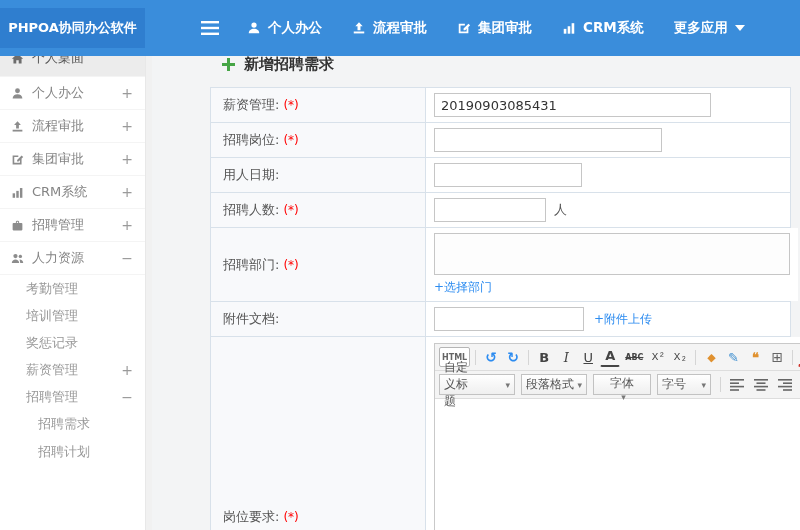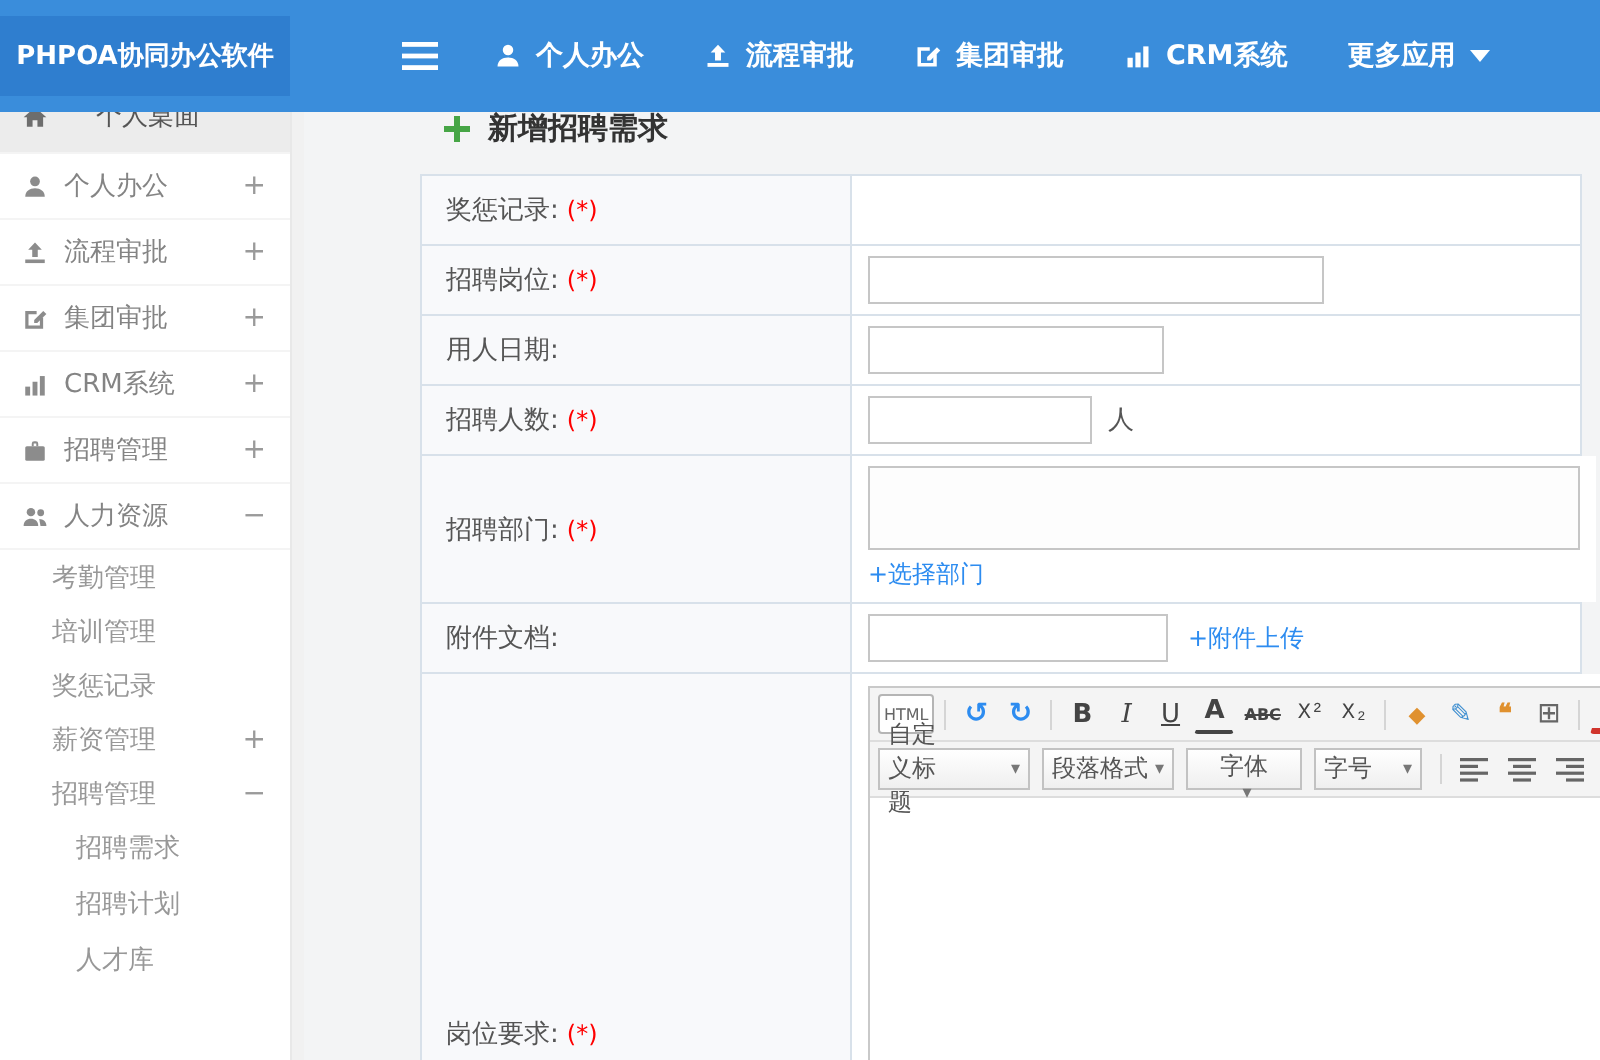--- a/index.html
+++ b/index.html
@@ -12,21 +12,21 @@
   .hamburger { margin:0 0 0 56px; cursor:pointer; display:flex; }
   .topnav { display:flex; align-items:center; margin-left:28px; gap:30px; }
   .nav-item { display:flex; align-items:center; gap:7px; font-size:13.5px; font-weight:bold; cursor:pointer; white-space:nowrap; }
   .nicon { display:flex; }
 
   
   .sidebar { position:absolute; top:40px; left:0; width:145px; bottom:0; background:#fff; overflow:hidden; }
   .side-scroll { position:absolute; top:40px; left:145px; width:7px; bottom:0; background:#f1f1f1; border-left:1px solid #e8e8e8; }
   .side-item { height:33px; display:flex; align-items:center; padding:0 12px 0 11px; color:#848484; font-size:13px; cursor:pointer; border-bottom:1px solid #f4f4f4; }
   .side-item.first { height:37px; }
-  .side-item.active { background:#ececec; color:#555;gap:16px; }
+  .side-item.active { background:#ececec; color:#555; }
   .side-item .sicon { display:flex; margin-right:8px; }
   .side-item .toggle { margin-left:auto; color:#9a9a9a; font-size:14px; }
   .side-item.sub { height:27px; padding-left:26px; color:#989898; border-bottom:none; }
   .side-item.sub2 { height:28px; padding-left:38px; color:#989898; border-bottom:none; }
 
   
   .main { position:absolute; top:40px; left:153px; right:0; bottom:0; background:#f3f4f5; overflow:hidden; }
   .title-row { display:flex; align-items:center; gap:9px; padding:15px 0 13px 69px; }
   .page-title { font-size:15px; font-weight:bold; color:#333; }
   .plus-icon { position:relative; width:13px; height:13px; display:inline-block; }
@@ -48,21 +48,21 @@
   .inline-link { margin-left:10px; }
   .dept-area { width:356px; height:42px; border:1px solid #c6c6c6; resize:none; font-family:inherit; font-size:13px; padding:3px 5px; background:#fdfdfd; }
 
   
   .frow.editor-row { min-height:346px; }
   .frow.editor-row .fvalue { align-items:flex-start; padding:6px 8px; }
   .editor { width:100%; border:1px solid #c9c9c9; background:#fff; }
   .toolbar { background:#f4f4f4; border-bottom:1px solid #ddd; padding:3px 4px; display:flex; align-items:center; gap:2px; min-height:26px; }
   .tbtn { min-width:20px; height:20px; display:inline-flex; align-items:center; justify-content:center; font-size:13px; color:#444; cursor:pointer; border:1px solid transparent; border-radius:2px; padding:0 2px; }
   .sep { width:1px; height:15px; background:#d5d5d5; margin:0 3px; }
-  .tb-html { border:1px solid #b5b5b5; background:#fff; font-size:8px; font-weight:normal; color:#666; }
+  .tb-html { border:1px solid #b5b5b5; background:#fff; font-size:8px; font-weight:bold; color:#666; }
   .tb-undo, .tb-redo { color:#2d8cf0; font-weight:bold; font-size:14px; }
   .tb-b { font-weight:bold; }
   .tb-i { font-style:italic; font-family:"DejaVu Serif","Liberation Serif",serif; }
   .tb-u { text-decoration:underline; }
   .tb-a { font-weight:bold; border-bottom:2px solid #444; line-height:1.1; }
   .tb-abc { font-size:8px; font-weight:bold; text-decoration:line-through; }
   .tb-sup, .tb-sub { font-size:11px;font-family:Liberation Mono, monospace; }
   .tb-eraser { color:#e0912f; font-size:11px; }
   .tb-pencil { color:#3f8fd0; }
   .tb-quote { color:#e0912f; font-weight:bold; font-family:"DejaVu Serif","Liberation Serif",serif; }
@@ -223,38 +223,38 @@
   <div class="side-item sub">
     <span class="slabel">招聘管理</span>
     <span class="toggle">−</span>
   </div>
   <div class="side-item sub2">
     <span class="slabel">招聘需求</span>
   </div>
   <div class="side-item sub2">
     <span class="slabel">招聘计划</span>
   </div>
-  <div class="side-item sub2">
-    <span class="slabel">人才库</span>
-  </div>
 </div>
 <div class="side-scroll"></div>
 
 <div class="main">
   <div class="title-row">
     <span class="plus-icon"></span>
     <span class="page-title">新增招聘需求</span>
   </div>
 
   <div class="form">
 
     <div class="frow">
       <div class="flabel">
-        <span>奖惩记录:</span>
-        <span class="req">(*)</span>
+        <span>薪资管理:</span>
+        <span class="req">(*)</span>
+      </div>
+      <div class="fvalue">
+        <input class="txt w275" type="text" value="20190903085431" style="">
       </div>
     </div>
 
     <div class="frow">
       <div class="flabel">
         <span>招聘岗位:</span>
         <span class="req">(*)</span>
       </div>
       <div class="fvalue">
         <input class="txt w228" type="text" value="" style="">

